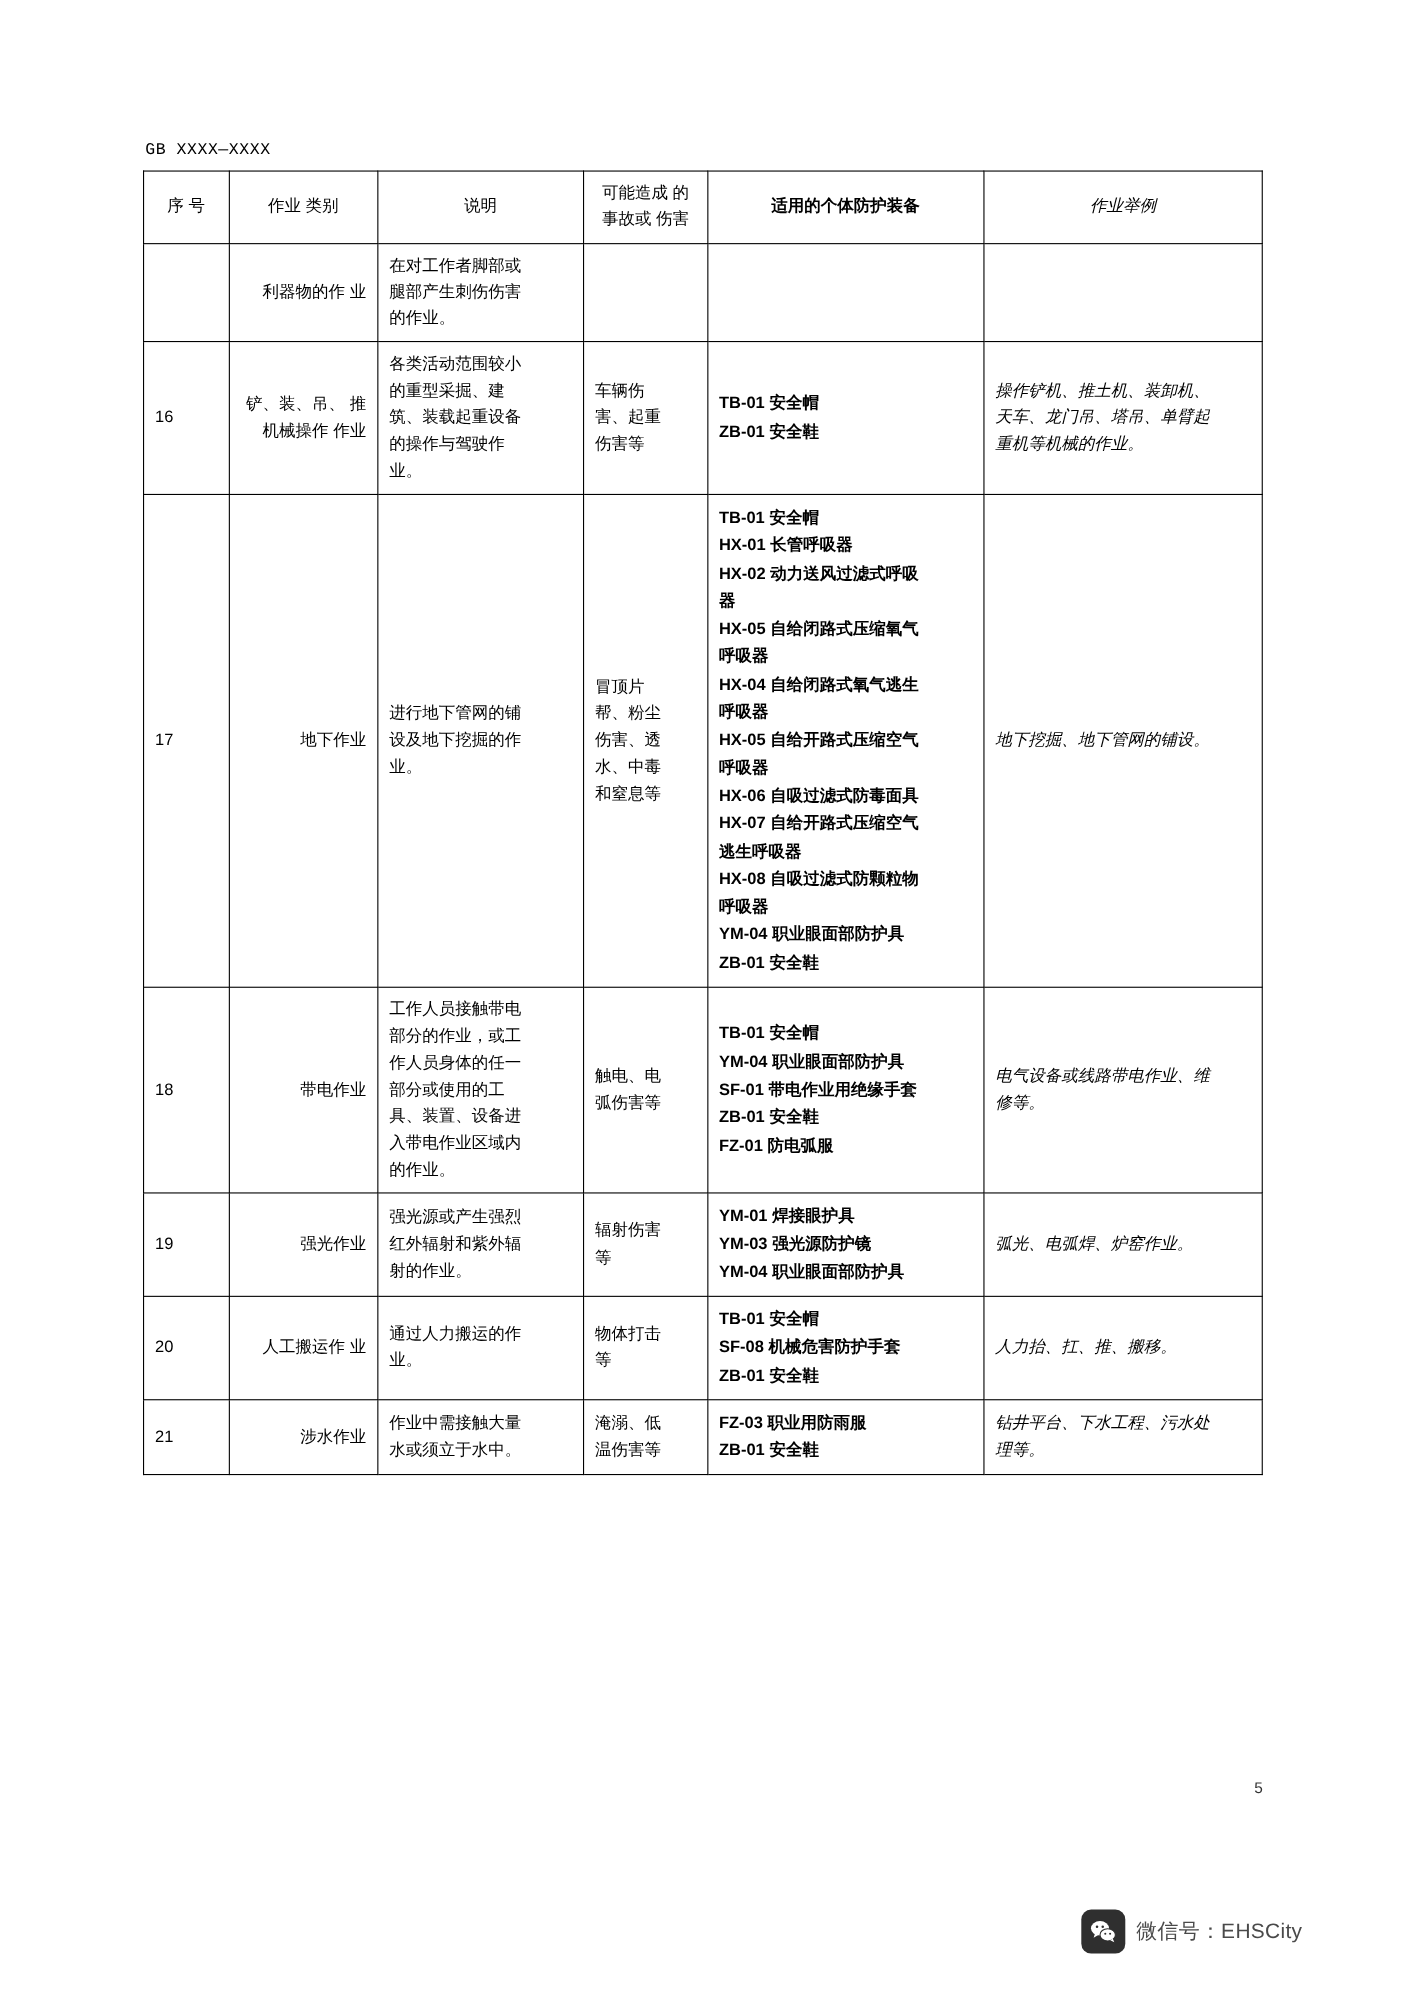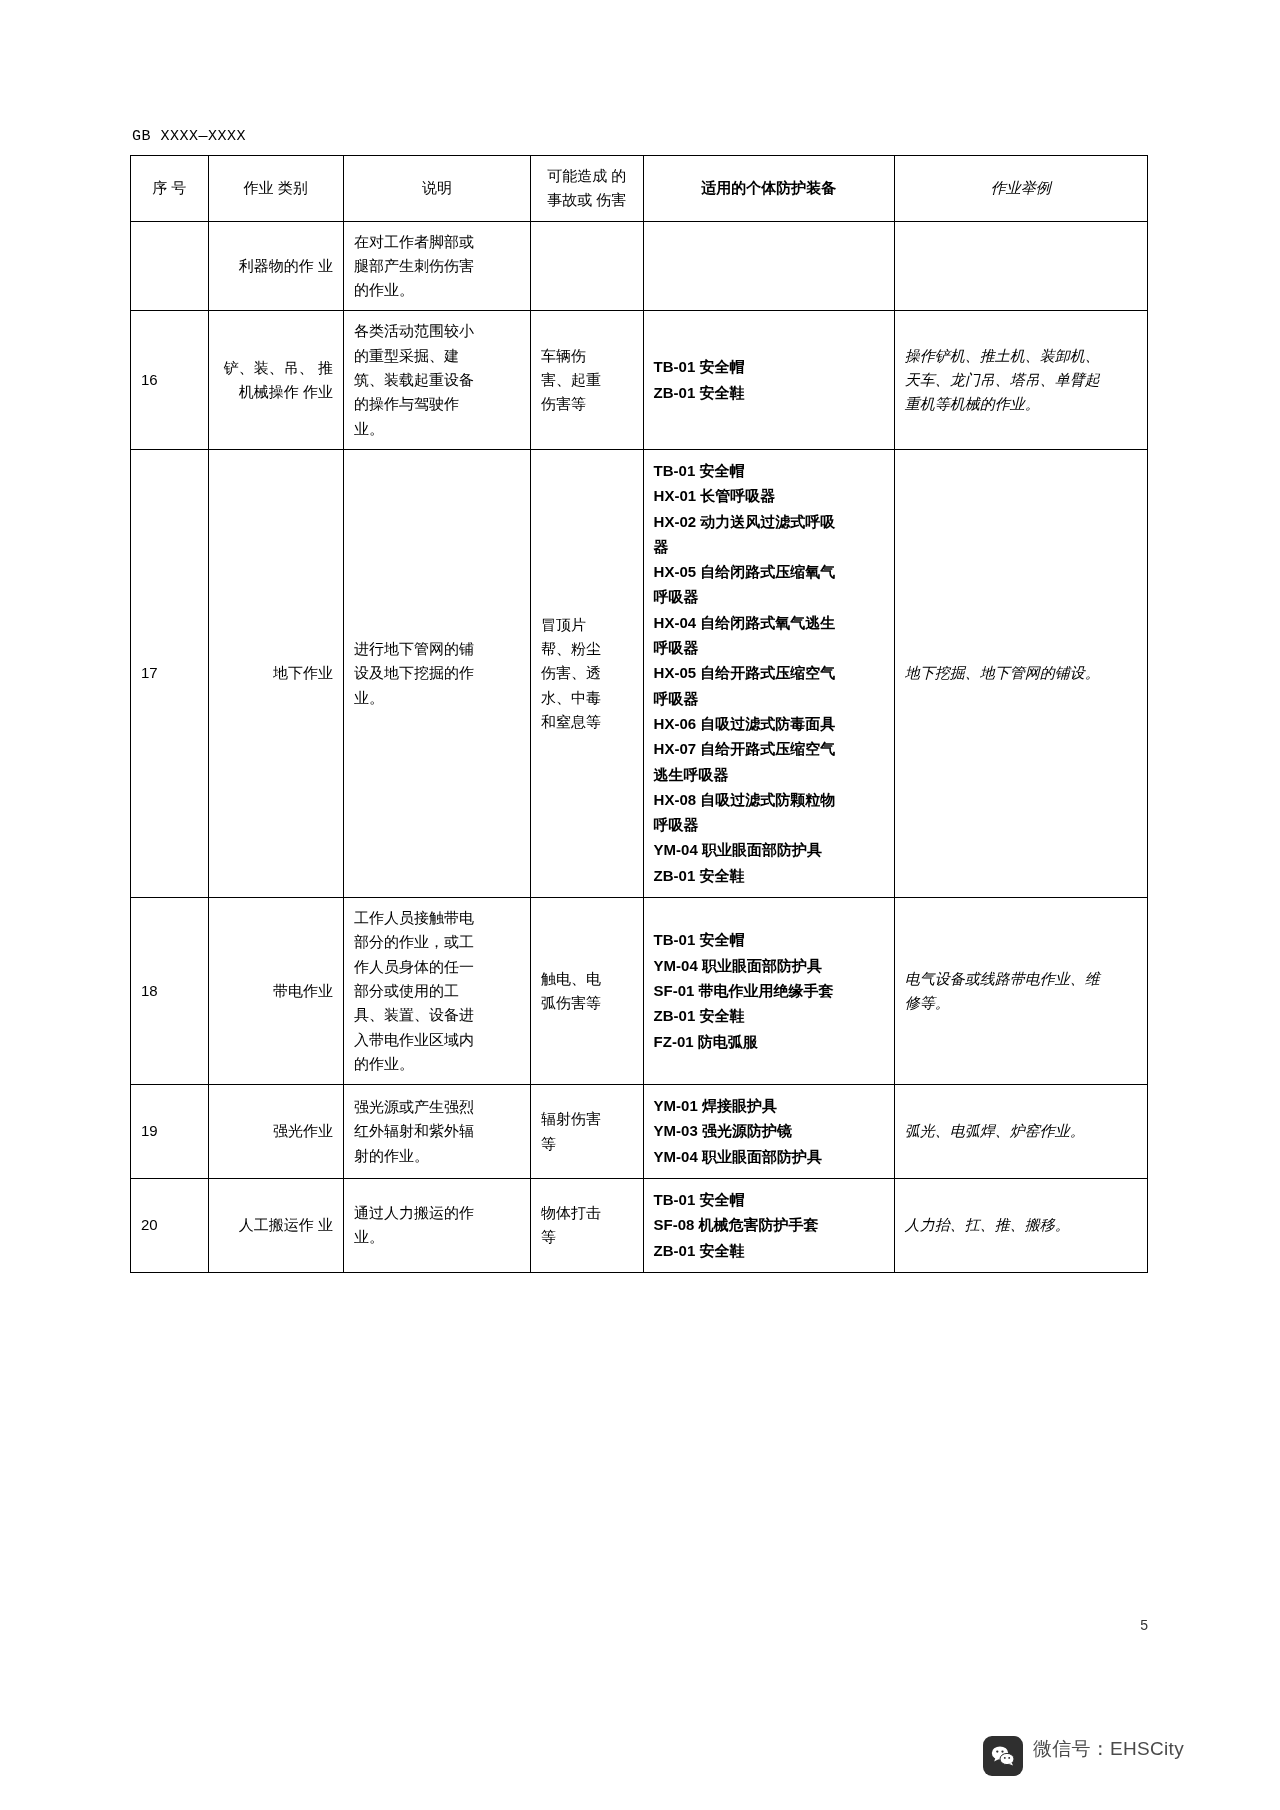--- a/index.html
+++ b/index.html
@@ -77,21 +77,21 @@
     top: 1617px;
     font-family: "Liberation Sans", "DejaVu Sans", sans-serif;
     font-size: 14px;
     color: #333;
   }
   .watermark {
     position: absolute;
     right: 96px;
     bottom: 34px;
     display: flex;
-    align-items: flex-start;
+    align-items: center;
     gap: 10px;
     color: #4a4a4a;
     font-family: "Liberation Sans", "DejaVu Sans", sans-serif;
     font-size: 19px;
   }
   .wm-badge {
     width: 40px;
     height: 40px;
     border-radius: 9px;
     background: #2f2f2f;
@@ -239,20 +239,34 @@
         <td class="c-harm harm-text">物体打击
 等</td>
         <td class="c-ppe ppe-list">
             <div>TB-01 安全帽</div>
             <div>SF-08 机械危害防护手套</div>
             <div>ZB-01 安全鞋</div>
           </td>
         <td class="c-ex ex-text">人力抬、扛、推、搬移。</td>
       </tr>
 
+      <tr>
+        <td class="c-num">21</td>
+        <td class="c-cat">涉水作业</td>
+        <td class="c-desc desc-text">作业中需接触大量
+水或须立于水中。</td>
+        <td class="c-harm harm-text">淹溺、低
+温伤害等</td>
+        <td class="c-ppe ppe-list">
+            <div>FZ-03 职业用防雨服</div>
+            <div>ZB-01 安全鞋</div>
+          </td>
+        <td class="c-ex ex-text">钻井平台、下水工程、污水处
+理等。</td>
+      </tr>
     </tbody>
   </table>
 
   <div class="page-number">5</div>
 
   <div class="watermark">
     <span class="wm-badge">
       <svg width="26" height="26" viewBox="0 0 26 26" aria-hidden="true">
         <ellipse cx="10" cy="10" rx="8.2" ry="6.6" fill="#ffffff"></ellipse>
         <polygon points="5.5,14.5 4.2,18.6 8.4,16.2" fill="#ffffff"></polygon>

